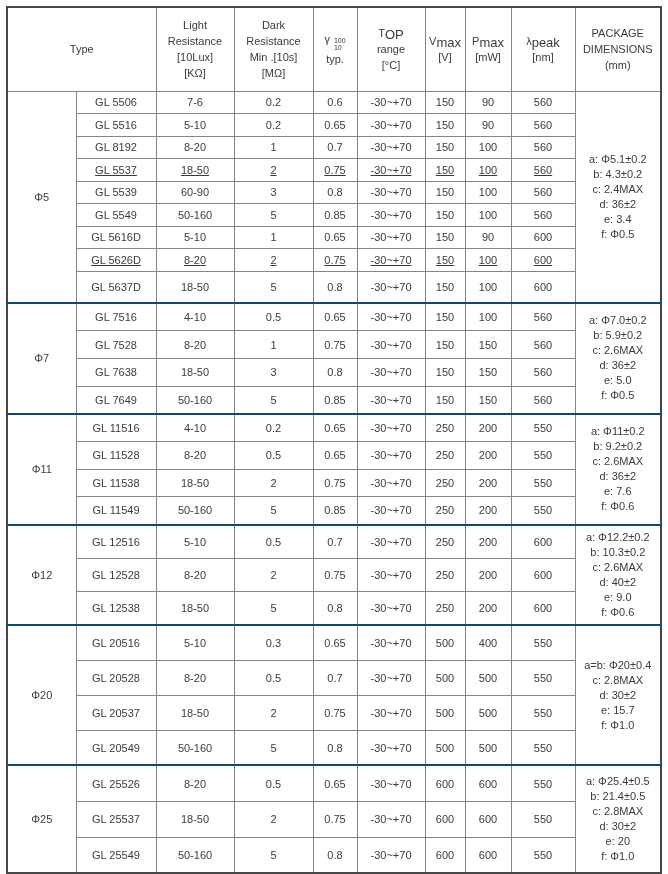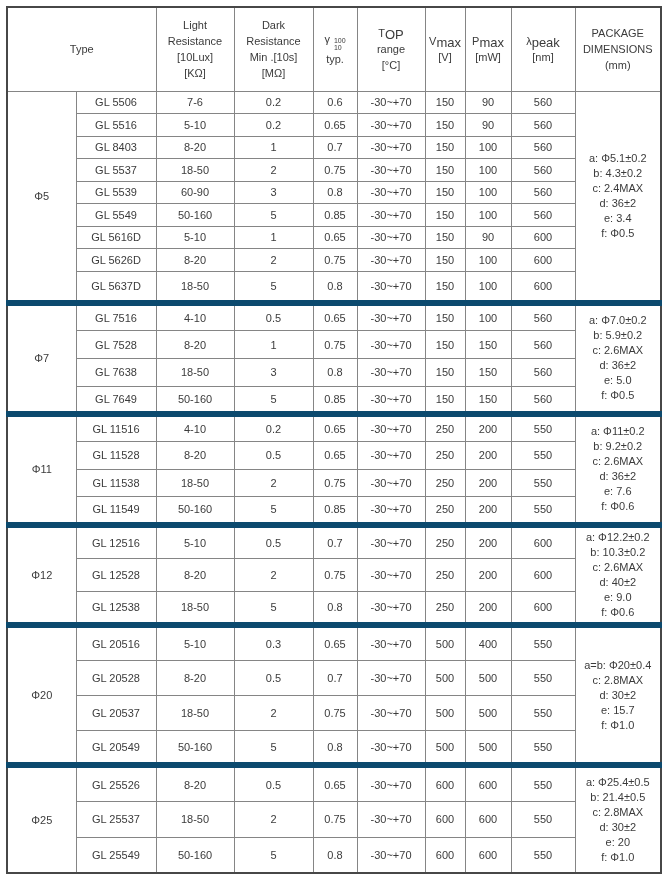--- a/index.html
+++ b/index.html
@@ -33,21 +33,21 @@
     overflow: hidden;
     color: #3b3b3b;
   }
   thead tr { height: 84px; }
   thead td {
     border-bottom: 2px solid #474747;
     line-height: 16px;
     font-size: 11.5px;
   }
   thead .hline { display: block; }
-  tr.group-start td { border-top: 6px solid #0c4a6e; }
+  tr.group-start td { border-top: 2px solid #0c4a6e; }
   td.group-cell { font-size: 11.5px; }
   td.model-cell { font-size: 11px; }
   td.val-cell { font-size: 11px; }
   td.pkg-cell {
     text-align: left;
     padding-left: 8px;
     font-size: 11px;
     line-height: 15px;
   }
   td.pkg-cell div { white-space: nowrap; }
@@ -162,30 +162,30 @@
           <td class="model-cell">GL 5516</td>
           <td class="val-cell">5-10</td>
           <td class="val-cell">0.2</td>
           <td class="val-cell">0.65</td>
           <td class="val-cell">-30~+70</td>
           <td class="val-cell">150</td>
           <td class="val-cell">90</td>
           <td class="val-cell">560</td>
         </tr>
         <tr style="height: 22.5px;">
-          <td class="model-cell">GL 8403</td>
+          <td class="model-cell">GL 8192</td>
           <td class="val-cell">8-20</td>
           <td class="val-cell">1</td>
           <td class="val-cell">0.7</td>
           <td class="val-cell">-30~+70</td>
           <td class="val-cell">150</td>
           <td class="val-cell">100</td>
           <td class="val-cell">560</td>
         </tr>
-        <tr style="height: 22.5px;">
+        <tr style="height: 22.5px; text-decoration: underline;">
           <td class="model-cell">GL 5537</td>
           <td class="val-cell">18-50</td>
           <td class="val-cell">2</td>
           <td class="val-cell">0.75</td>
           <td class="val-cell">-30~+70</td>
           <td class="val-cell">150</td>
           <td class="val-cell">100</td>
           <td class="val-cell">560</td>
         </tr>
         <tr style="height: 22.5px;">
@@ -211,21 +211,21 @@
         <tr style="height: 22.5px;">
           <td class="model-cell">GL 5616D</td>
           <td class="val-cell">5-10</td>
           <td class="val-cell">1</td>
           <td class="val-cell">0.65</td>
           <td class="val-cell">-30~+70</td>
           <td class="val-cell">150</td>
           <td class="val-cell">90</td>
           <td class="val-cell">600</td>
         </tr>
-        <tr style="height: 22.5px;">
+        <tr style="height: 22.5px; text-decoration: underline;">
           <td class="model-cell">GL 5626D</td>
           <td class="val-cell">8-20</td>
           <td class="val-cell">2</td>
           <td class="val-cell">0.75</td>
           <td class="val-cell">-30~+70</td>
           <td class="val-cell">150</td>
           <td class="val-cell">100</td>
           <td class="val-cell">600</td>
         </tr>
         <tr style="height: 32px;">

